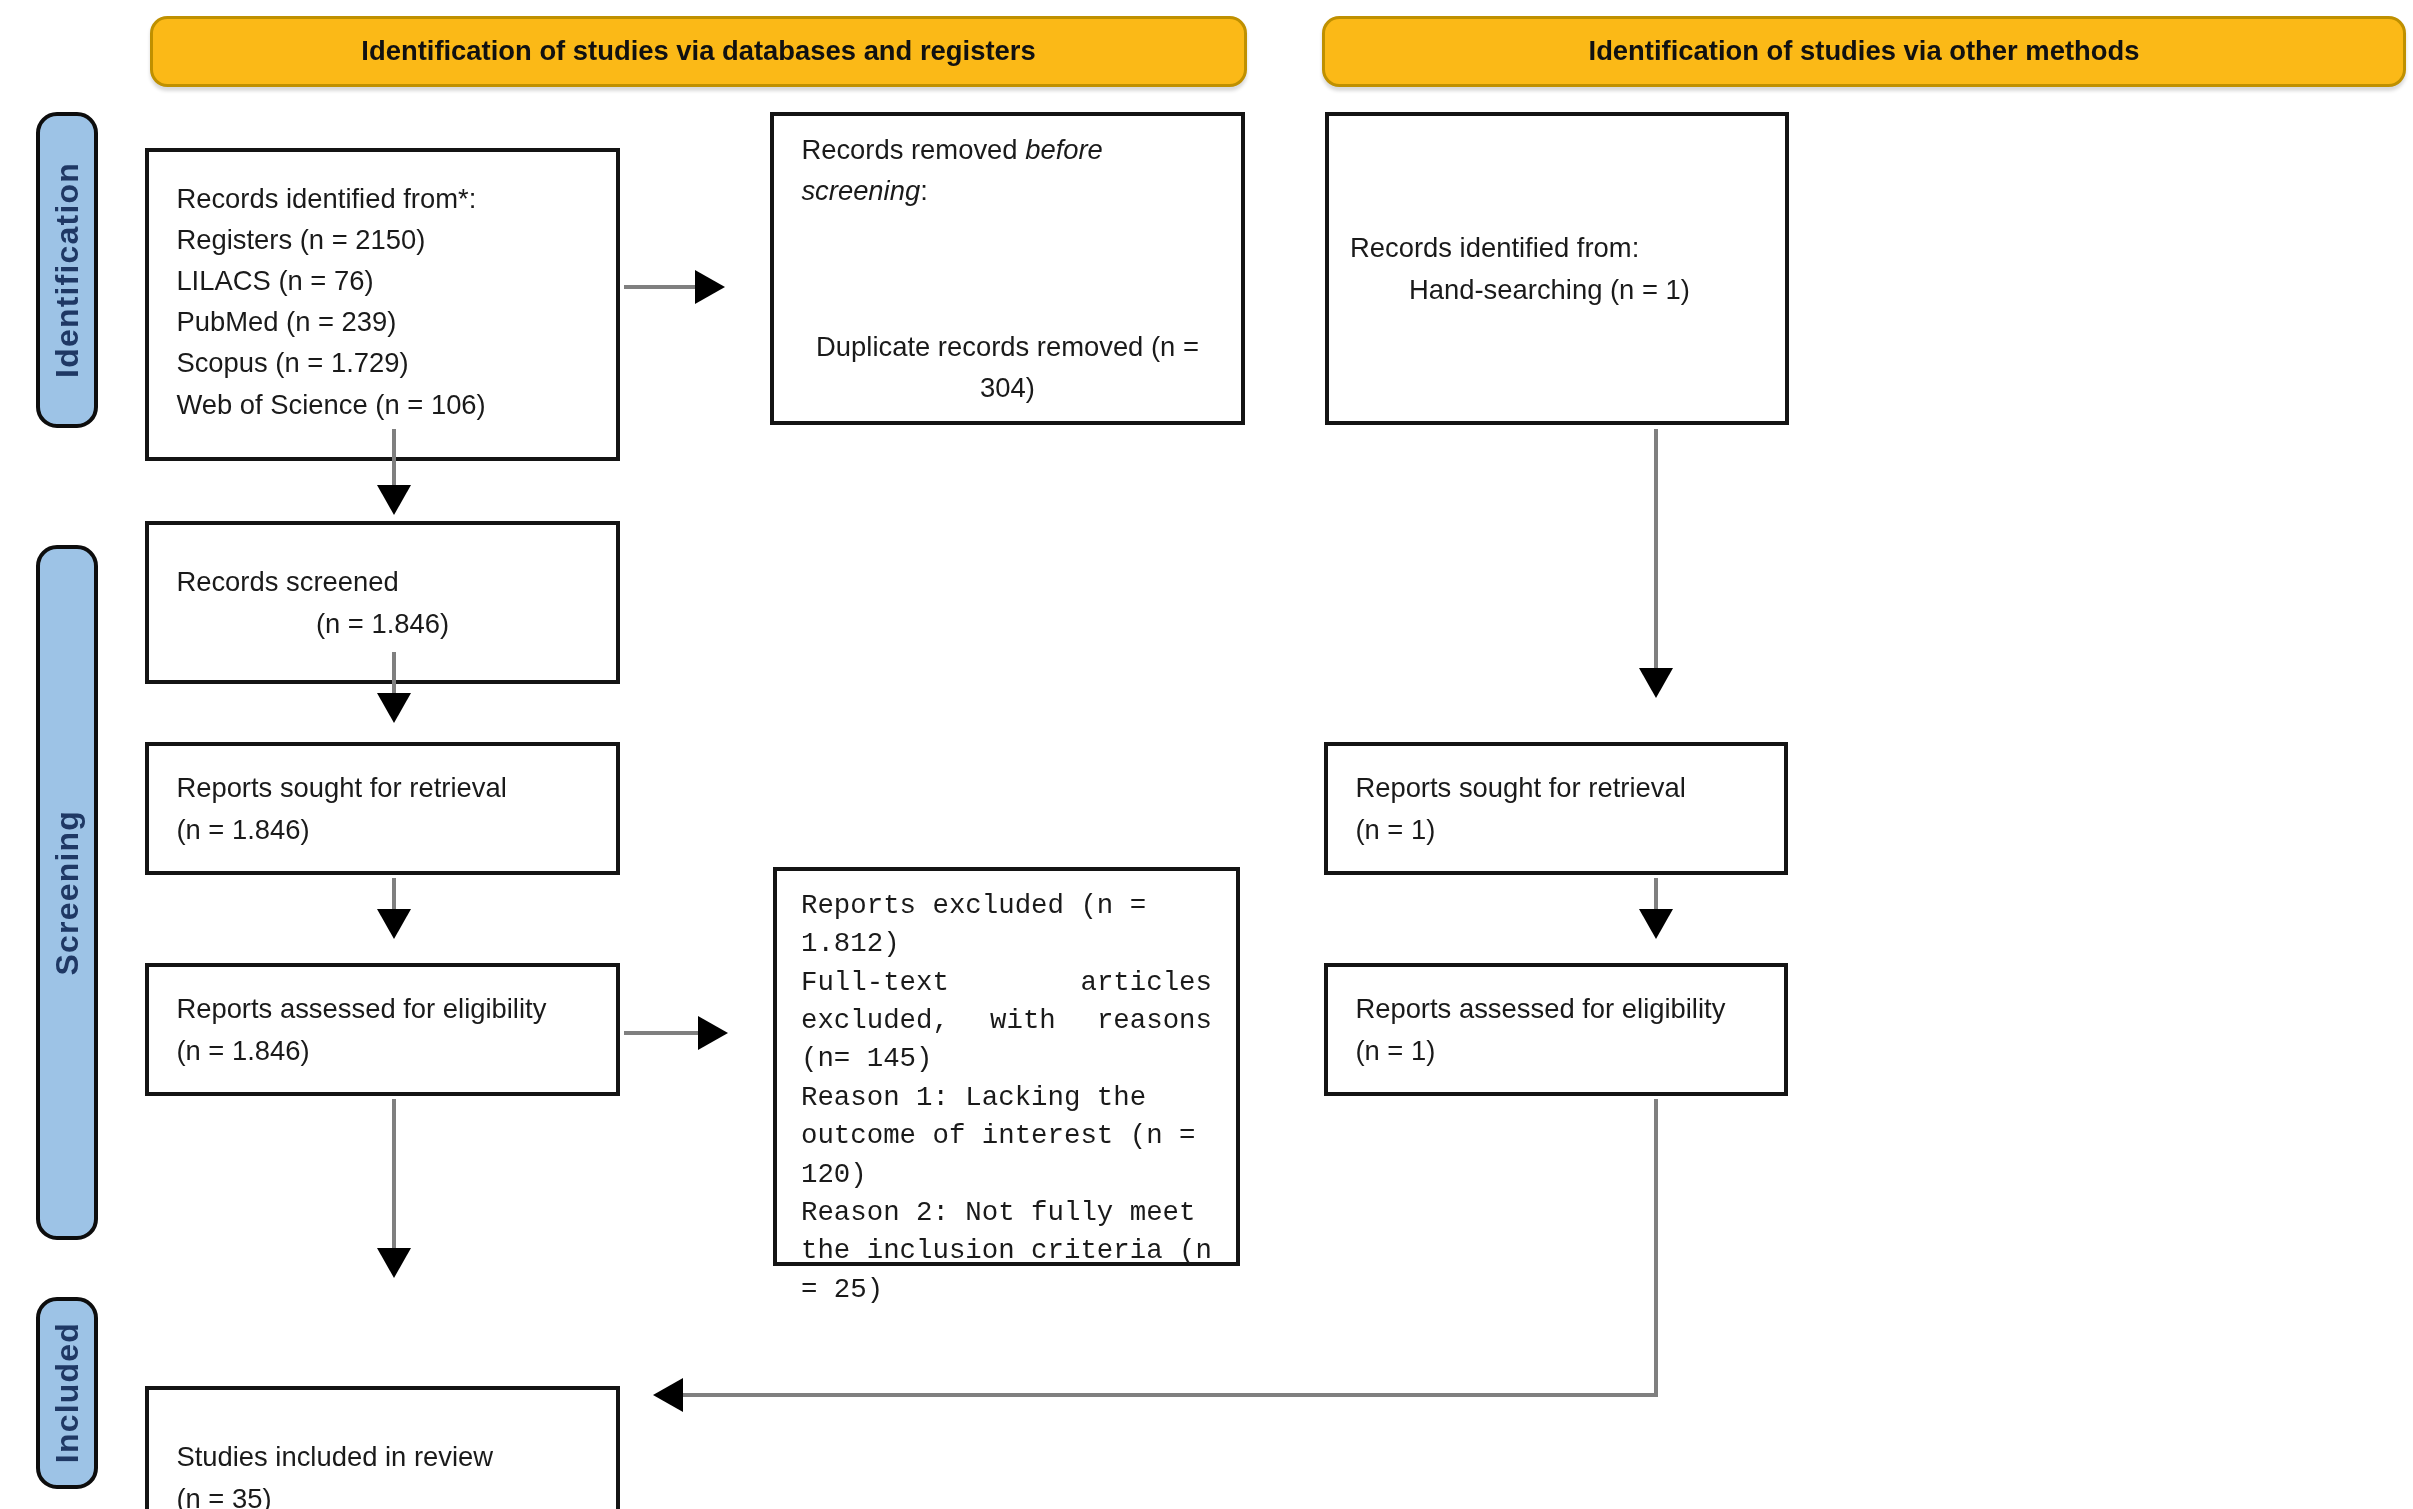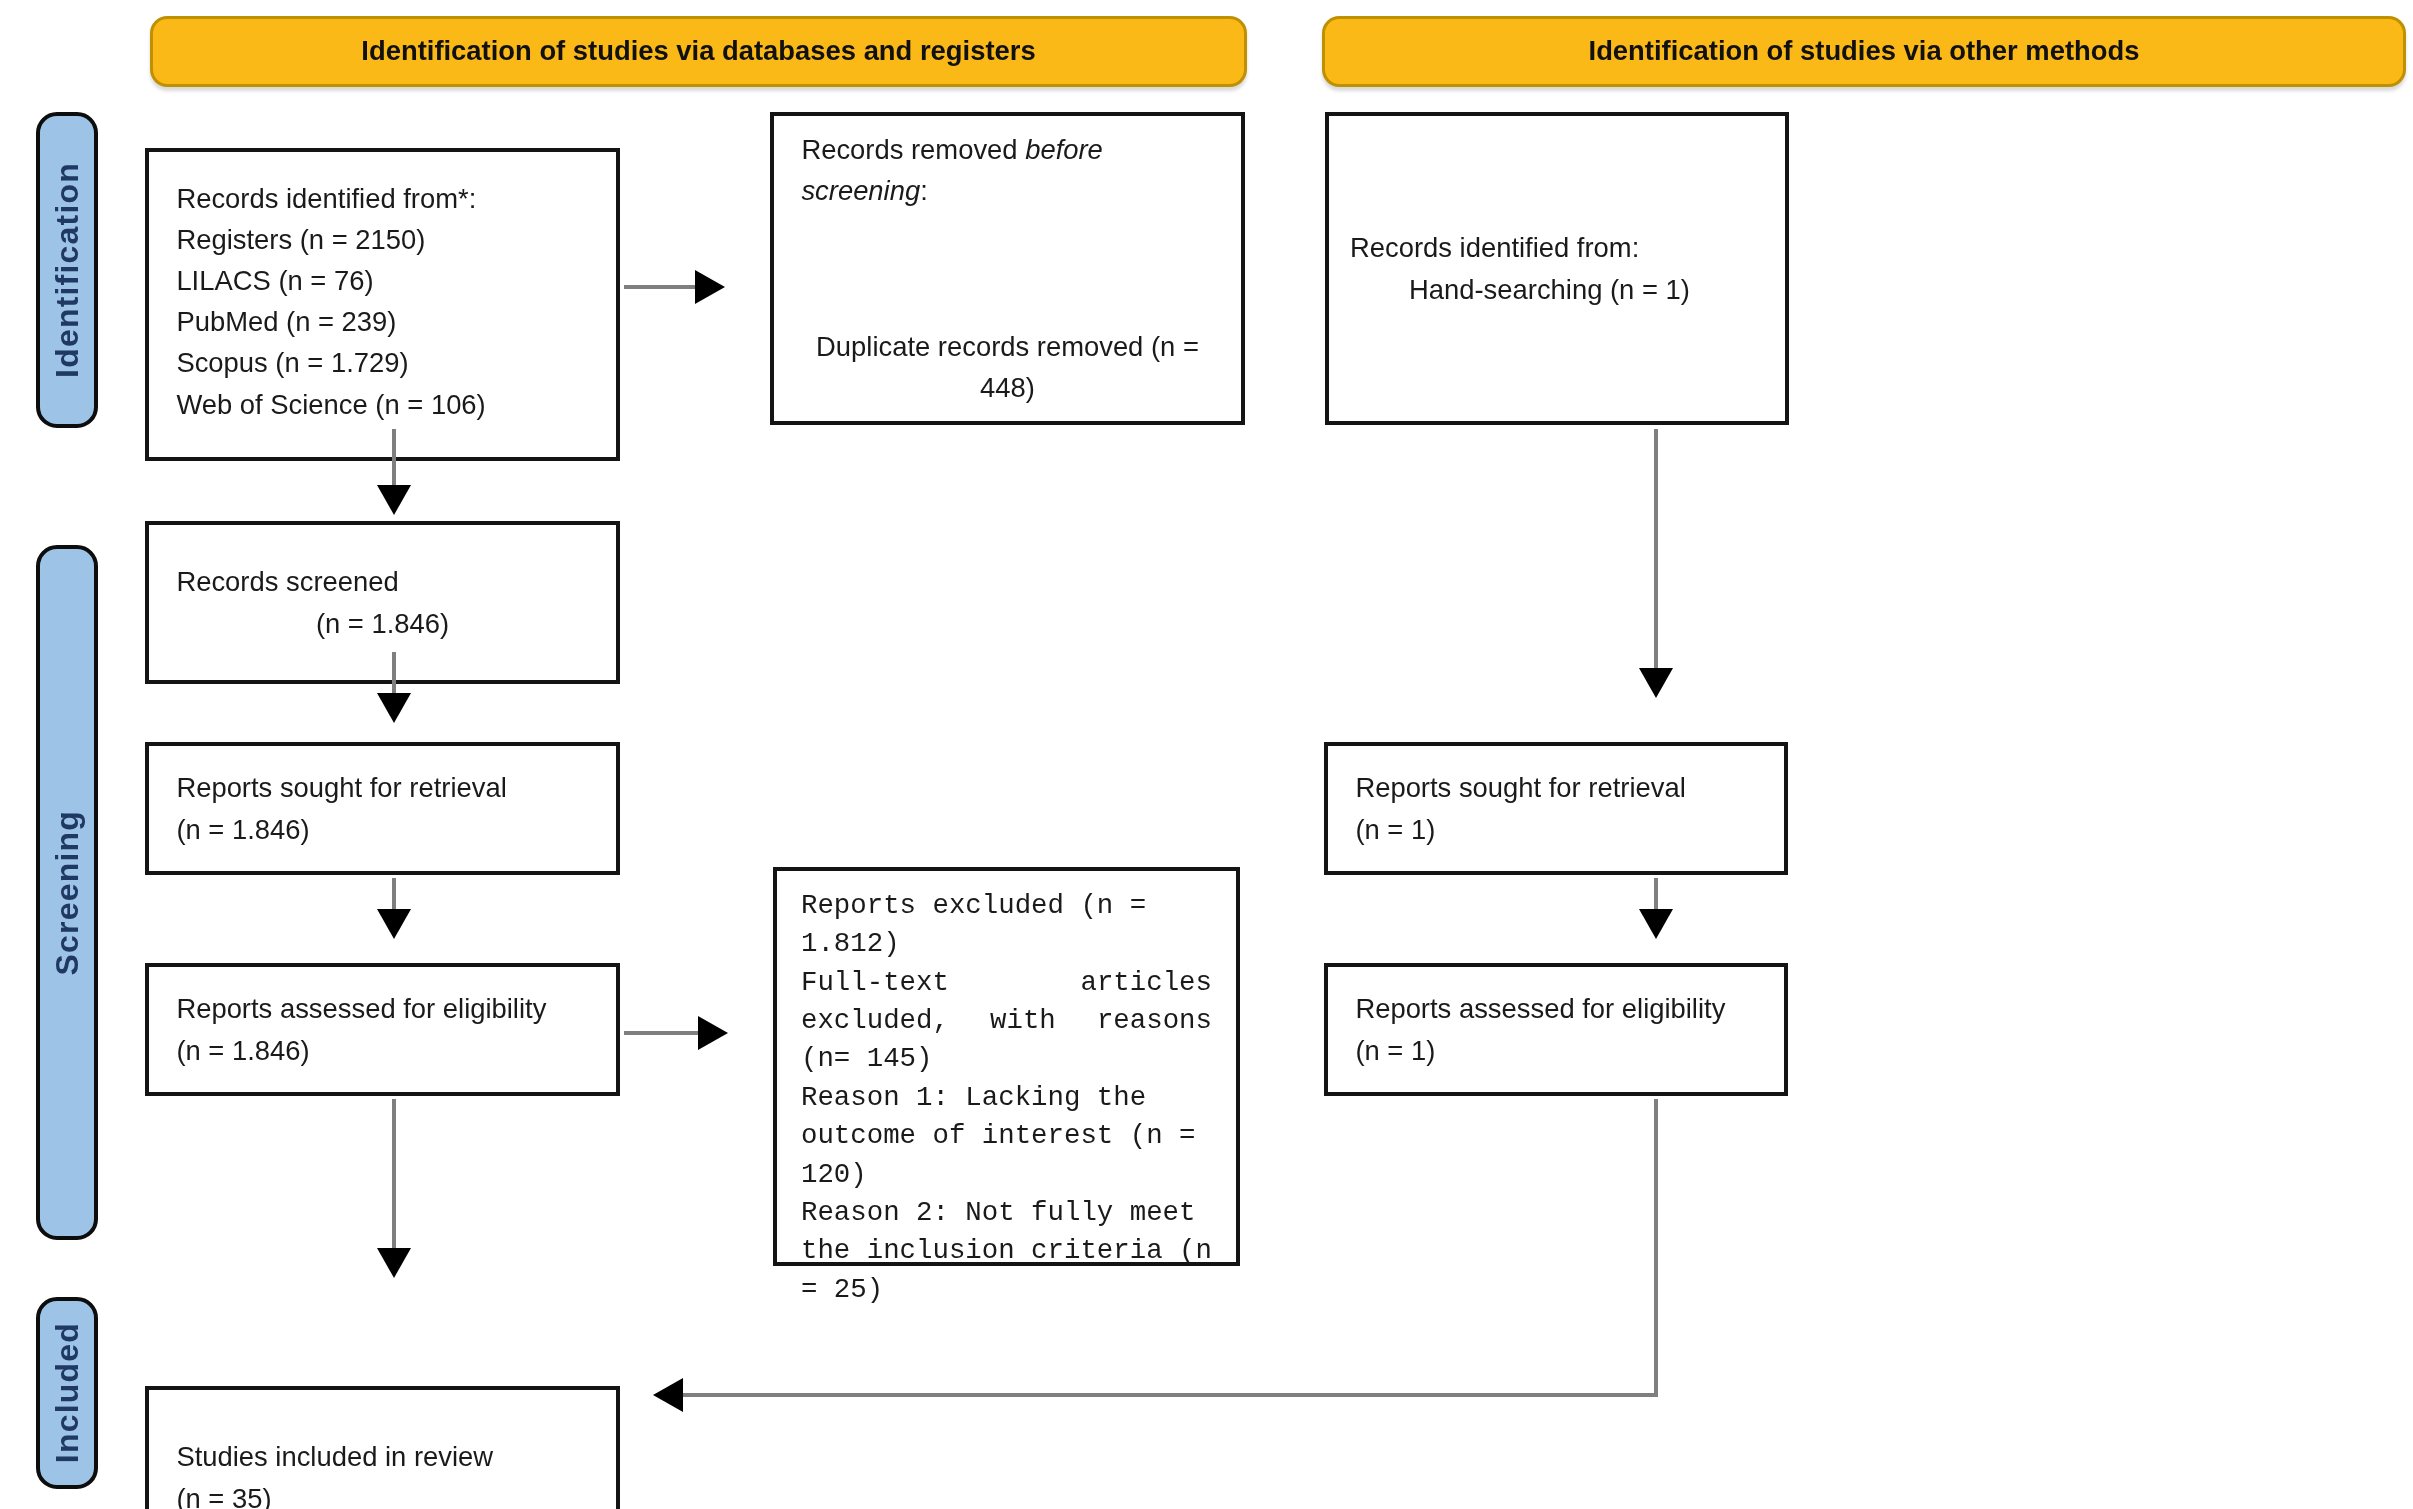--- a/index.html
+++ b/index.html
@@ -93,21 +93,21 @@
     <p>Registers (n = 2150)</p>
     <p>LILACS (n = 76)</p>
     <p>PubMed (n = 239)</p>
     <p>Scopus (n = 1.729)</p>
     <p>Web of Science (n = 106)</p>
   </div>
 
   <div class="box" id="box-b">
     <p><span>Records removed </span><i>before screening</i><span>:</span></p>
     <p class="centered prewrap">Duplicate records removed  (n =
-448)</p>
+304)</p>
   </div>
 
   <div class="box" id="box-c">
     <p>Records identified from:</p>
     <p class="indent">Hand-searching (n = 1)</p>
   </div>
 
   <div class="box" id="box-d">
     <p>Records screened</p>
     <p class="centered">(n = 1.846)</p>

